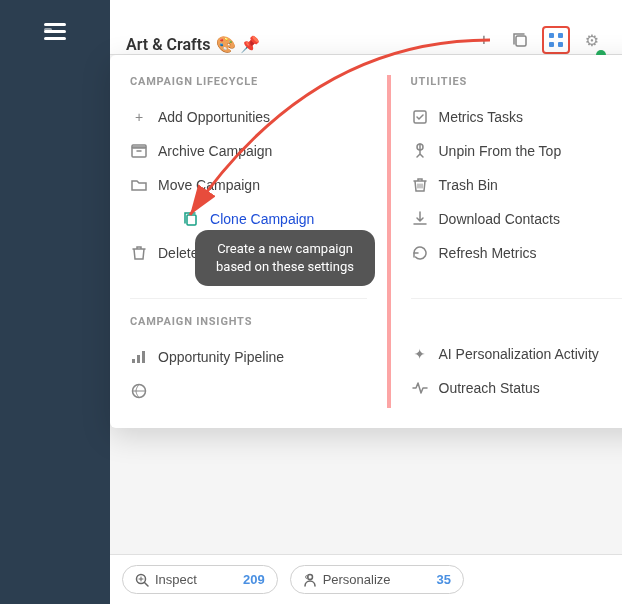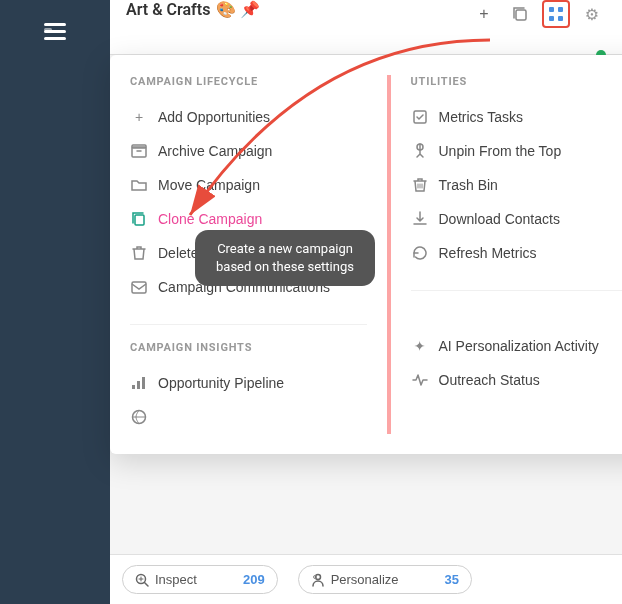--- a/index.html
+++ b/index.html
@@ -43,21 +43,21 @@
     
     .topbar {
       position: absolute;
       top: 0;
       left: 110px;
       right: 0;
       height: 55px;
       background: white;
       border-bottom: 1px solid #e0e0e0;
       display: flex;
-      align-items: flex-start;
+      align-items: flex-end;
       padding: 0 16px;
       gap: 8px;
     }
 
     .topbar-title {
       font-size: 16px;
       font-weight: 600;
       color: #333;
       display: flex;
       align-items: center;
@@ -109,21 +109,21 @@
     .bottom-tabbar {
       position: absolute;
       bottom: 0;
       left: 110px;
       right: 0;
       height: 50px;
       background: white;
       border-top: 1px solid #e0e0e0;
       display: flex;
       align-items: center;
-      gap: 20px;
+      gap: 12px;
       padding: 0 12px;
     }
 
     .tab-btn {
       display: flex;
       align-items: center;
       gap: 6px;
       padding: 6px 12px;
       border: 1px solid #d0d0d0;
       border-radius: 20px;
@@ -183,40 +183,41 @@
       color: #444;
       font-size: 14px;
       cursor: pointer;
       border: none;
       background: none;
       width: 100%;
       text-align: left;
     }
 
     .menu-item.teal {
-      color: #ec4899;
+      color: #1d4ed8;
+      justify-content: center;
     }
 
     .menu-item-icon {
       width: 18px;
       height: 18px;
       display: flex;
       align-items: center;
       justify-content: center;
       color: #888;
       font-size: 14px;
       flex-shrink: 0;
     }
 
     .menu-item.teal .menu-item-icon {
       color: #16a085;
     }
 
     .divider-section {
-      margin-top: 20px;
+      margin-top: 28px;
       padding-top: 16px;
       border-top: 1px solid #f0f0f0;
     }
 
     
     .tooltip {
       position: absolute;
       top: 230px;
       left: 195px;
       background: #555;
@@ -328,29 +329,20 @@
 
       <button class="menu-item">
         <span class="menu-item-icon">
           <svg width="14" height="16" viewBox="0 0 14 16" fill="none">
             <path d="M1 4h12M5 4V2h4v2M2 4l1 10h8l1-10" stroke="#888" stroke-width="1.5" stroke-linecap="round"></path>
           </svg>
         </span>
         <span>Delete Campaign</span>
       </button>
 
-      <button class="menu-item">
-        <span class="menu-item-icon">
-          <svg width="16" height="13" viewBox="0 0 16 13" fill="none">
-            <rect x="1" y="1" width="14" height="11" rx="1.5" stroke="#888" stroke-width="1.5"></rect>
-            <path d="M1 3l7 5 7-5" stroke="#888" stroke-width="1.5"></path>
-          </svg>
-        </span>
-        <span>Campaign Communications</span>
-      </button>
 
       <div class="divider-section">
         <div class="section-header">CAMPAIGN INSIGHTS</div>
 
         <button class="menu-item">
           <span class="menu-item-icon">
             <svg width="16" height="14" viewBox="0 0 16 14" fill="none">
               <rect x="1" y="9" width="3" height="4" fill="#888"></rect>
               <rect x="6" y="5" width="3" height="8" fill="#888"></rect>
               <rect x="11" y="1" width="3" height="12" fill="#888"></rect>

